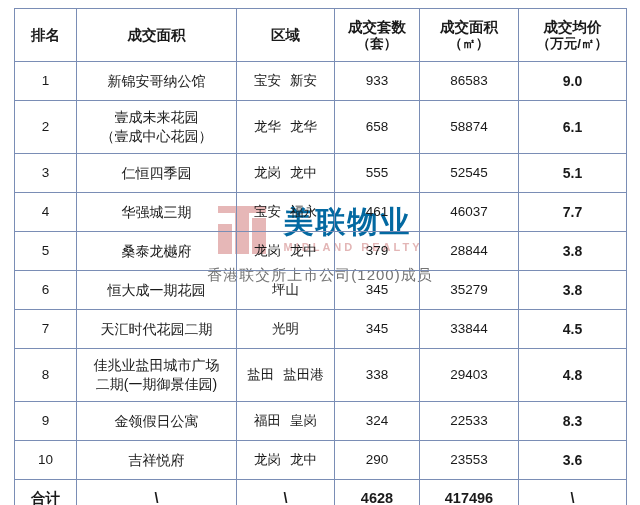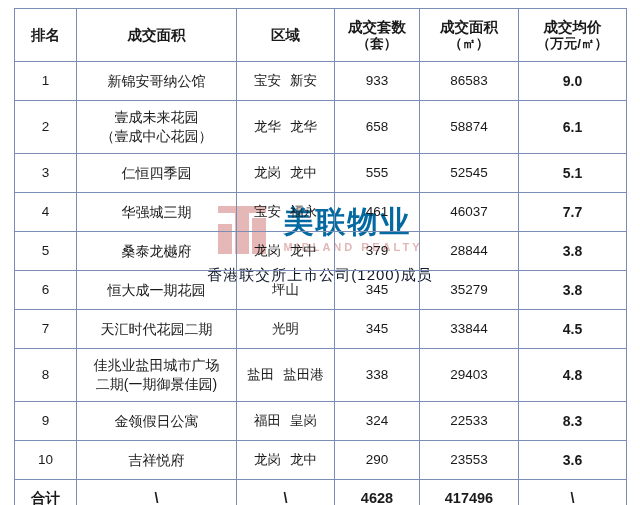--- a/index.html
+++ b/index.html
@@ -71,21 +71,21 @@
   }
   .wm-en {
     font-size: 11px;
     font-weight: bold;
     color: #e3b6b6;
     letter-spacing: 3px;
     margin-top: 4px;
   }
   .wm-sub {
     font-size: 15px;
-    color: #0f172a;
+    color: #737373;
     letter-spacing: 1px;
     margin-top: 12px;
   }
 
   
   table.deal-table {
     position: relative;
     z-index: 1;
     border-collapse: collapse;
     width: 612px;

